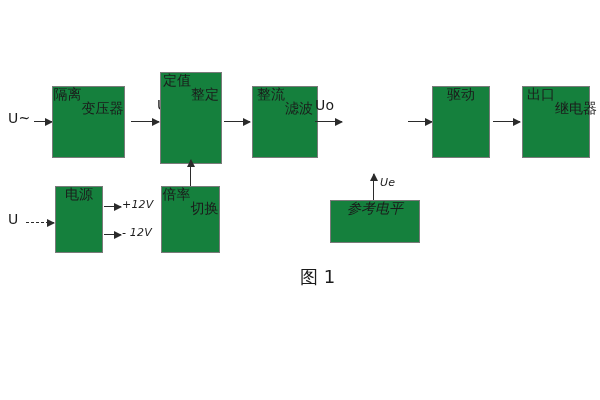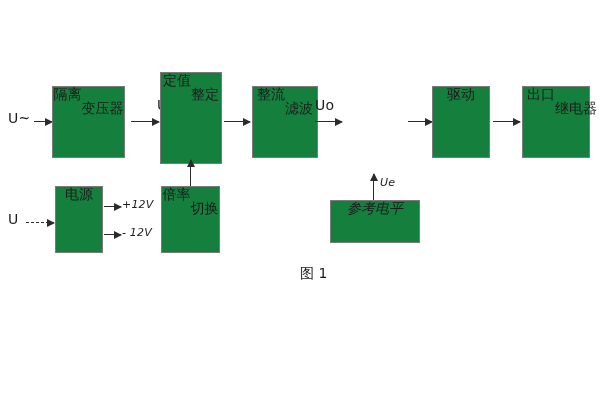--- a/index.html
+++ b/index.html
@@ -85,21 +85,21 @@
     top: -1px;
     left: 50%;
     transform: translateX(-50%);
     border-left: 4.5px solid transparent;
     border-right: 4.5px solid transparent;
     border-bottom: 8px solid #2b2b2b;
   }
 
   .caption {
     position: absolute;
-    font-size: 14px;
+    font-size: 18px;
     color: #1b1b1b;
     white-space: nowrap;
   }
 </style>
 </head>
 <body>
 
 <div id="canvas">
 
   <div class="lbl" style="left:8px; top:110px;">U~</div>

